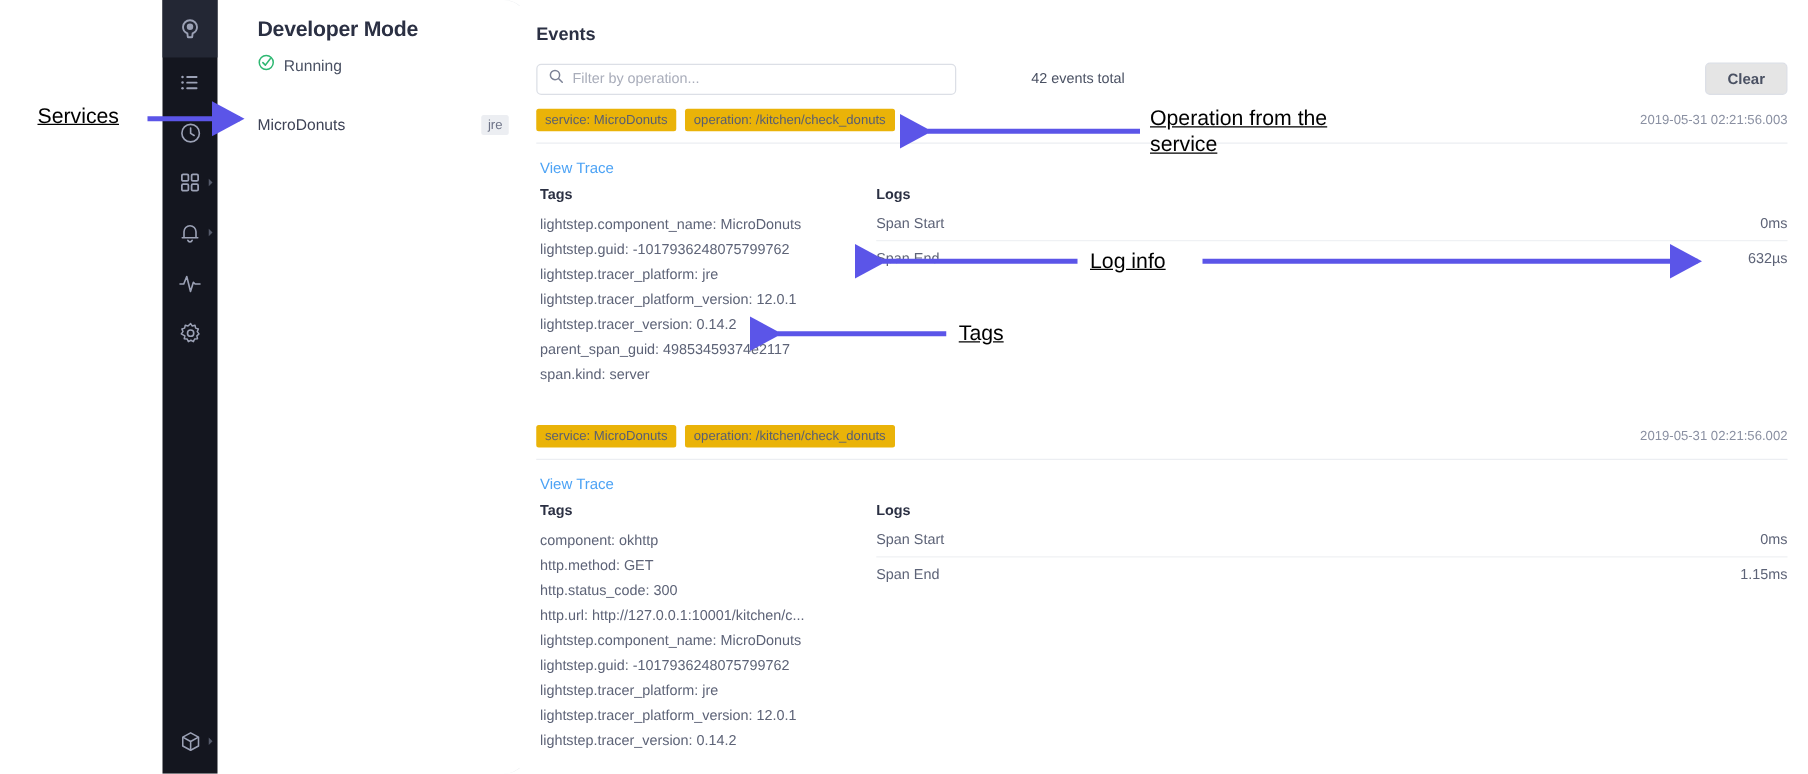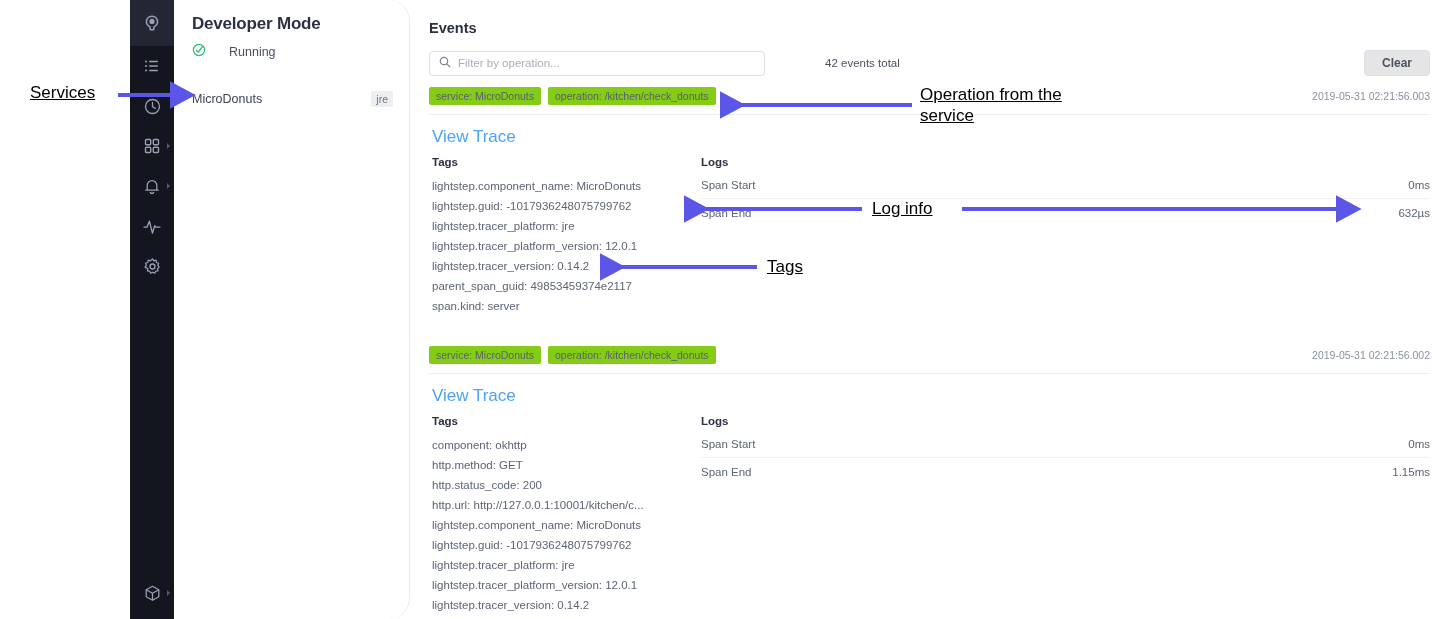--- a/index.html
+++ b/index.html
@@ -33,32 +33,32 @@
     position: absolute; right: 4px; top: 50%; transform: translateY(-50%);
     width: 0; height: 0;
     border-left: 3px solid #565b6b;
     border-top: 3px solid transparent;
     border-bottom: 3px solid transparent;
   }
   .rail-spacer { flex: 1; }
 
   
   .services {
-    position: absolute; left: 174px; top: 0;
+    position: absolute; left: 188px; top: 0;
     width: 236px; height: 619px;
     background: #ffffff;
     border-right: 1px solid #e8eaee;
     padding: 14px 16px 0 18px;
     border-radius: 21px;
   }
   .dev-title {
     font-size: 17px; font-weight: bold; color: #2b3043;
     letter-spacing: -0.2px; margin-bottom: 9px;
   }
-  .status-row { display: flex; align-items: center; gap: 23px; }
+  .status-row { display: flex; align-items: center; gap: 7px; }
   .status-text { font-size: 12.5px; color: #4a5163; }
   .service-row {
     display: flex; align-items: center; justify-content: space-between;
     margin-top: 30px;
   }
   .service-name { font-size: 12.5px; color: #3d4256; }
   .service-badge {
     font-size: 10.5px; color: #6d7387;
     background: #eceef2; border-radius: 2px;
     padding: 2px 5px;
@@ -100,31 +100,31 @@
   }
 
   .event-block { margin-top: 11px; }
   .event-head {
     display: flex; align-items: center;
     padding-bottom: 9px;
     border-bottom: 1px solid #eceef2;
   }
   .chip {
     font-size: 10.5px; color: #585e72;
-    background: #84cc16; border-radius: 2px;
+    background: #eab308; border-radius: 2px;
     padding: 3px 7px; margin-right: 7px;
     white-space: nowrap;
   }
   .event-ts {
     margin-left: auto; font-size: 10.5px; color: #8a90a2;
     white-space: nowrap;
   }
   .view-trace {
     display: inline-block; margin: 12px 0 9px 3px;
-    font-size: 17px; color: #4da3f5; text-decoration: none; cursor: pointer;
+    font-size: 12px; color: #4da3f5; text-decoration: none; cursor: pointer;
   }
   .cols { display: flex; }
   .col-tags { width: 232px; padding-left: 3px; }
   .col-logs { flex: 1; margin-left: 40px; }
   .col-head {
     font-size: 11.5px; font-weight: bold; color: #2b3043;
     margin-bottom: 8px;
   }
   .tag-line {
     font-size: 11.5px; color: #5d6377;
@@ -310,21 +310,21 @@
         <span class="chip">service: MicroDonuts</span>
         <span class="chip">operation: /kitchen/check_donuts</span>
         <span class="event-ts">2019-05-31 02:21:56.002</span>
       </div>
       <a class="view-trace">View Trace</a>
       <div class="cols">
         <div class="col-tags">
           <div class="col-head">Tags</div>
           <div class="tag-line">component: okhttp</div>
           <div class="tag-line">http.method: GET</div>
-          <div class="tag-line">http.status_code: 200</div>
+          <div class="tag-line">http.status_code: 300</div>
           <div class="tag-line">http.url: http://127.0.0.1:10001/kitchen/c...</div>
           <div class="tag-line">lightstep.component_name: MicroDonuts</div>
           <div class="tag-line">lightstep.guid: -1017936248075799762</div>
           <div class="tag-line">lightstep.tracer_platform: jre</div>
           <div class="tag-line">lightstep.tracer_platform_version: 12.0.1</div>
           <div class="tag-line">lightstep.tracer_version: 0.14.2</div>
         </div>
         <div class="col-logs">
           <div class="col-head">Logs</div>
           <div class="log-row">

